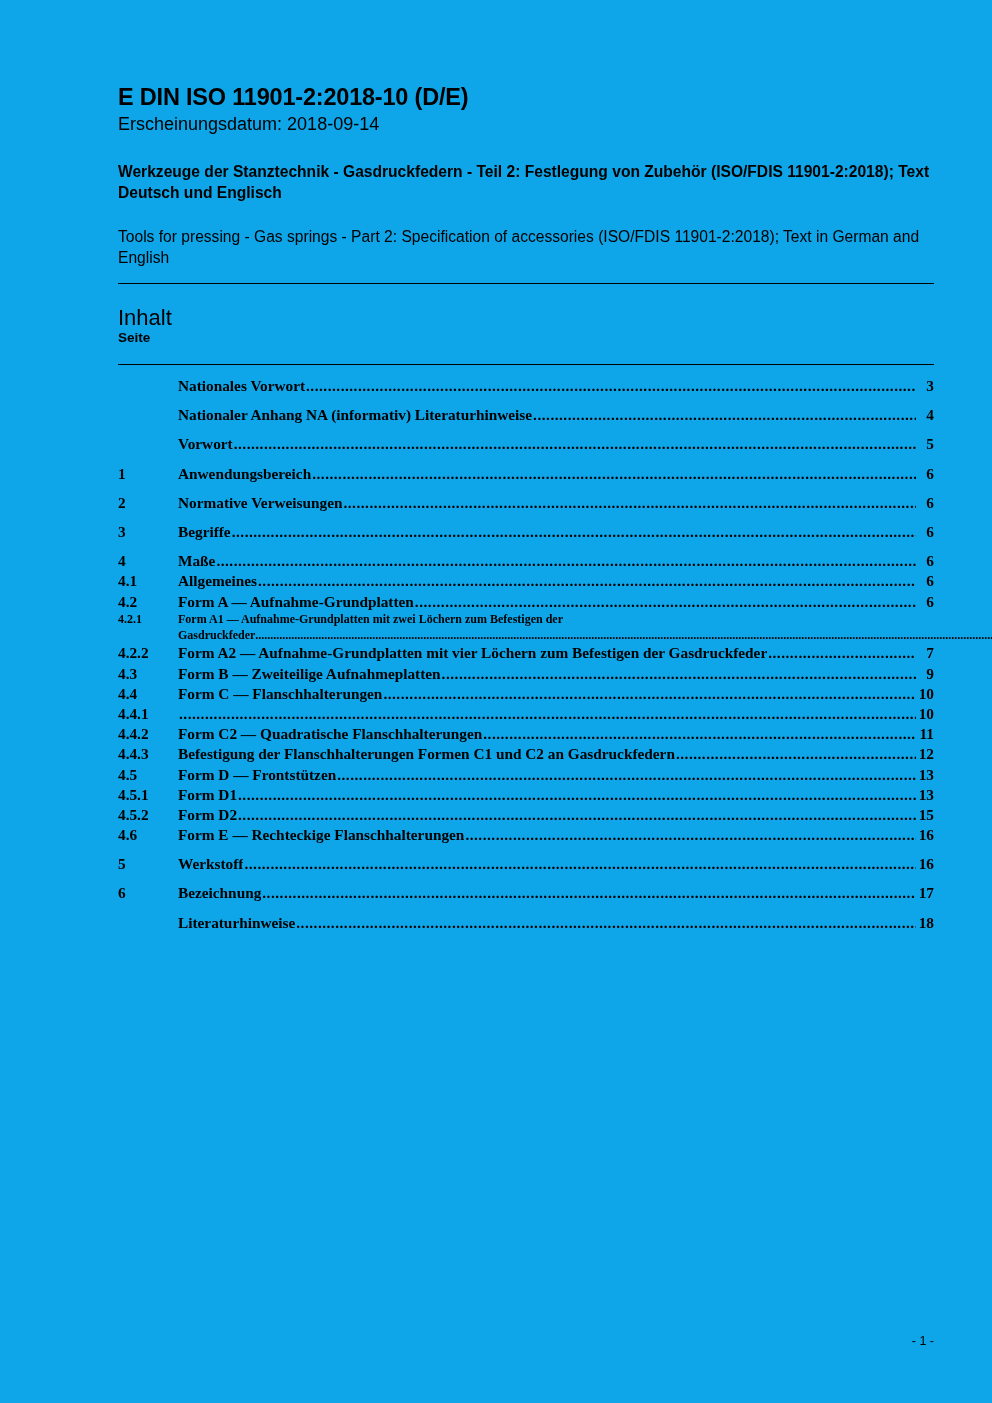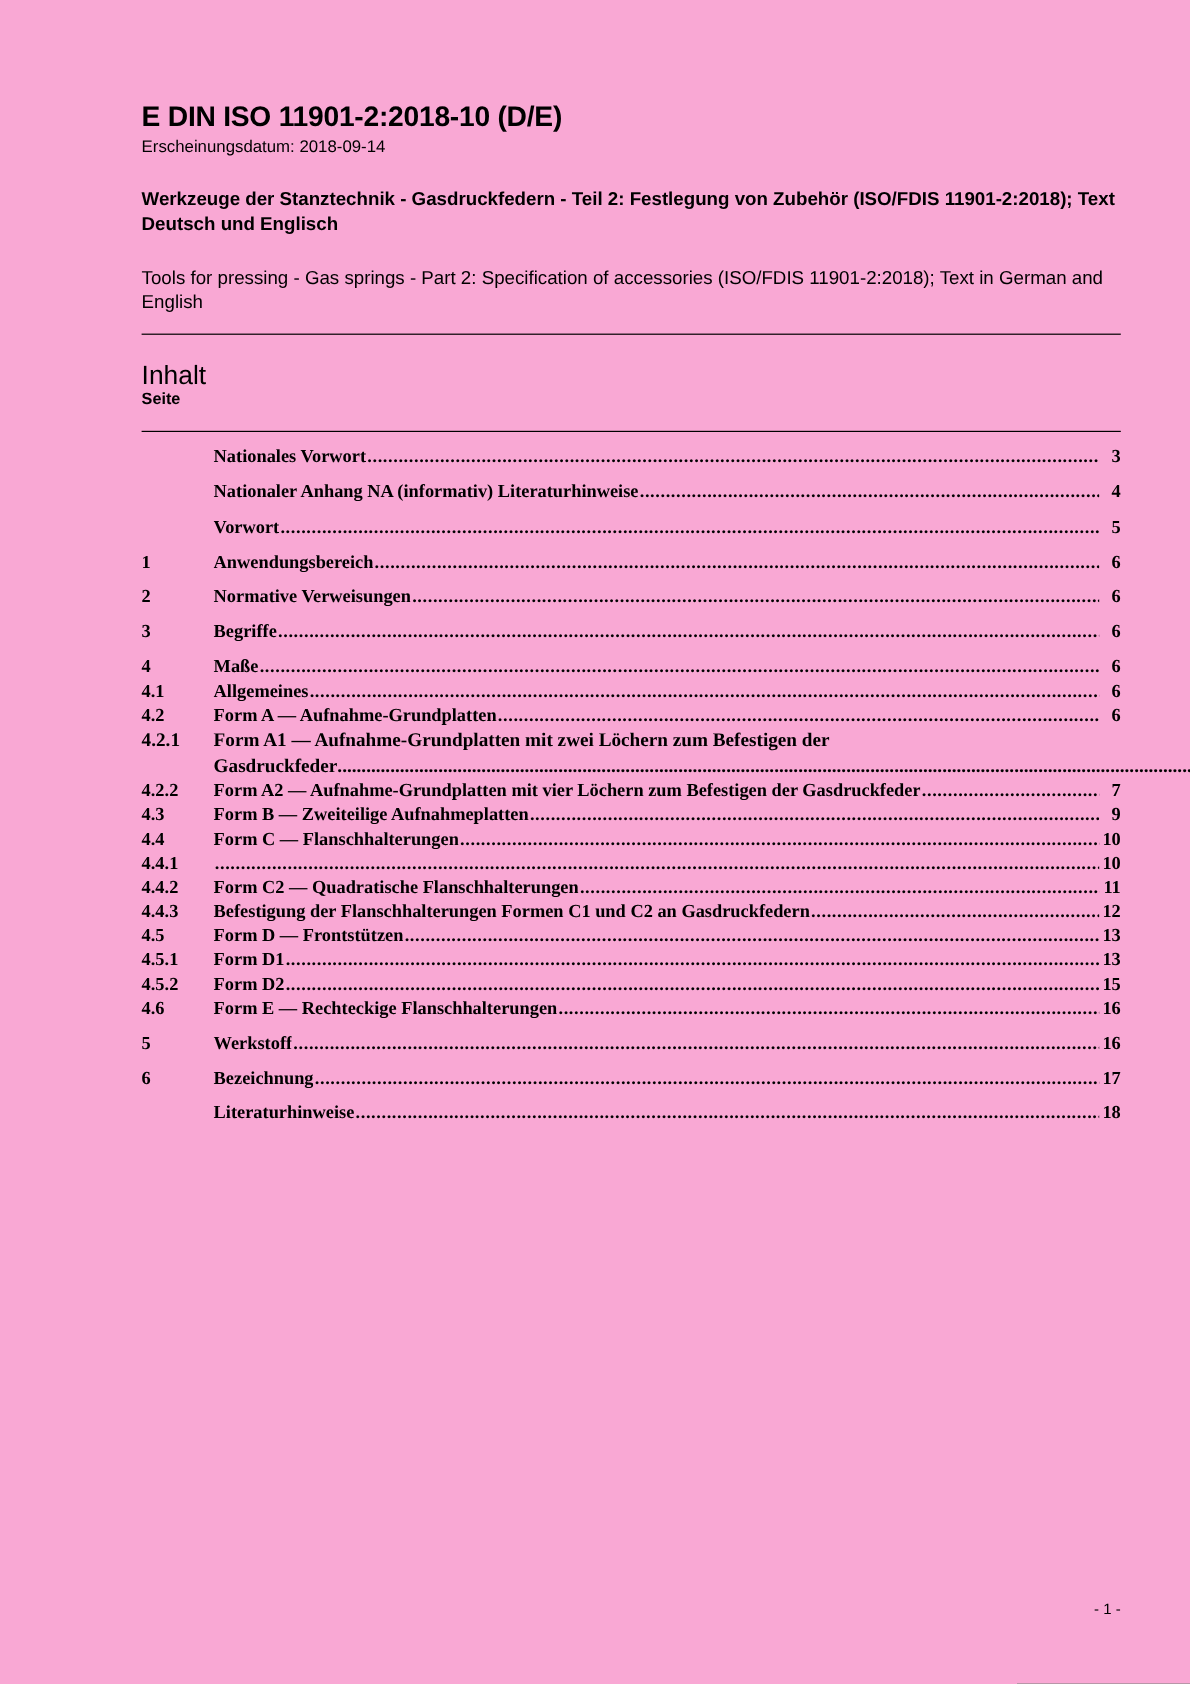--- a/index.html
+++ b/index.html
@@ -3,21 +3,21 @@
 <meta charset="utf-8">
 <style>
   html, body {
     margin: 0;
     padding: 0;
     background: #8c8c8c;
   }
   .page {
     width: 992px;
     height: 1403px;
-    background: #f9a8d4;
+    background: #0ea5e9;
     position: relative;
     margin: 0 auto;
     box-sizing: border-box;
     font-family: "Liberation Serif", serif;
     overflow: hidden;
   }
   .content {
     position: absolute;
     left: 118px;
     top: 84px;
@@ -29,21 +29,21 @@
     font-family: "Liberation Sans", sans-serif;
     font-weight: bold;
     font-size: 23.5px;
     letter-spacing: -0.2px;
     color: #000;
     line-height: 1.12;
     margin: 0;
   }
   .doc-date {
     font-family: "Liberation Sans", sans-serif;
-    font-size: 14px;
+    font-size: 18px;
     color: #000;
     margin: 4px 0 0 0;
     line-height: 1.2;
   }
   .title-de {
     font-family: "Liberation Sans", sans-serif;
     font-weight: bold;
     font-size: 15.6px;
     line-height: 1.33;
     margin: 26px 0 0 0;
@@ -128,21 +128,21 @@
     flex: 0 0 auto;
     text-align: right;
     min-width: 18px;
   }
   .gap-sm { height: 9px; }
 
   
   .toc-row-wrap {
     font-family: "Liberation Serif", serif;
     font-weight: bold;
-    font-size: 16px;
+    font-size: 12px;
     color: #000;
     line-height: 1.32;
   }
   .toc-row-wrap .l1 { display: flex; }
   .toc-row-wrap .l1 .num { width: 60px; flex: 0 0 60px; }
   .toc-row-wrap .l2 { display: flex; align-items: baseline; padding-left: 60px; }
 
   
   .footer {
     position: absolute;

